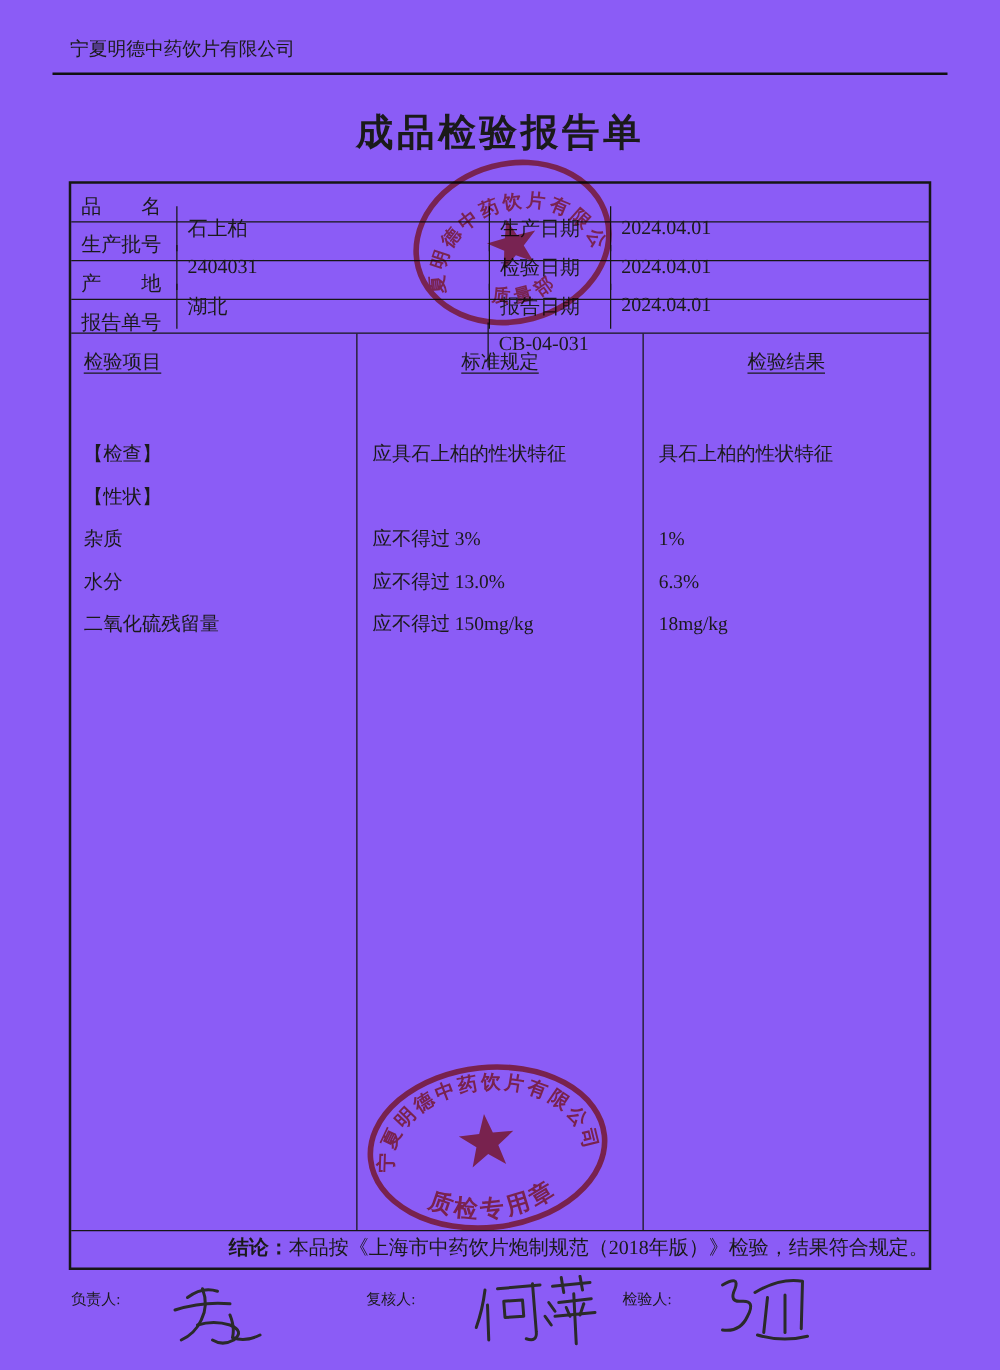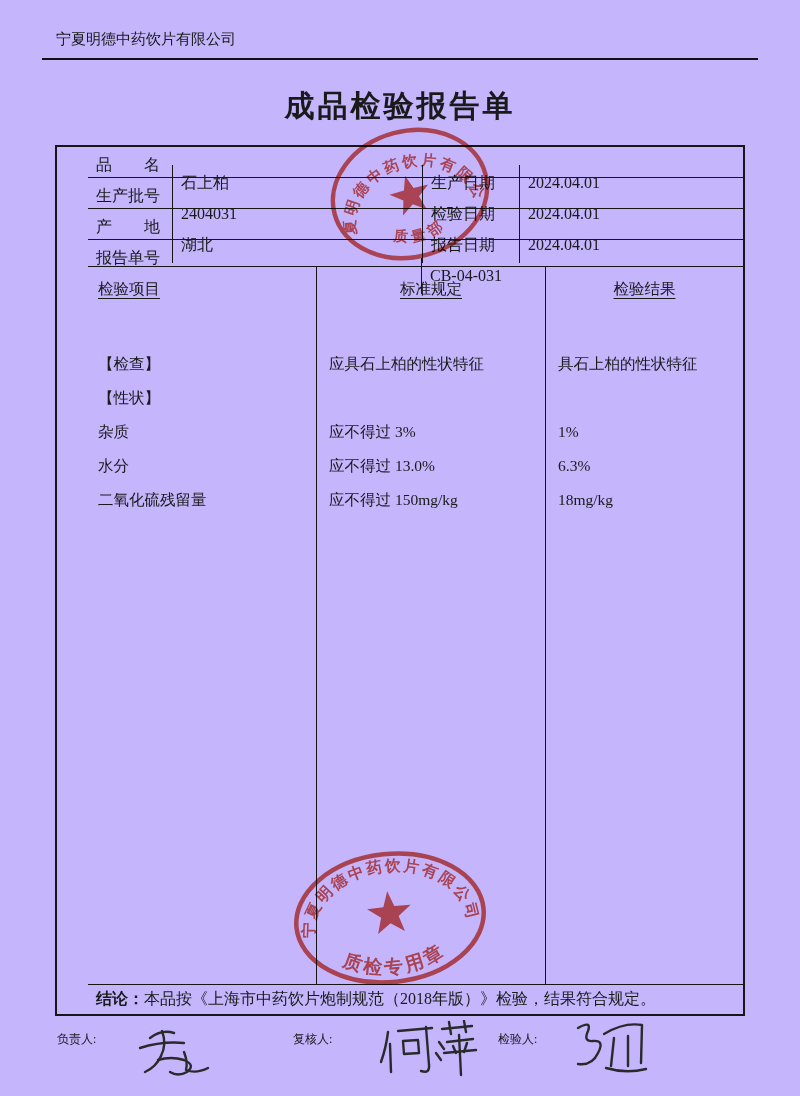--- a/index.html
+++ b/index.html
@@ -4,41 +4,41 @@
 <style>
   * { box-sizing: border-box; margin: 0; padding: 0; }
   html, body { width: 800px; height: 1096px; }
   body {
     font-family: "Liberation Serif", "DejaVu Serif", serif;
     background: #ffffff;
     color: #1a1a1a;
     position: relative;
     overflow: hidden;
   }
-  .page { position: absolute; inset: 0; background: #c4b5fd; }
+  .page { position: absolute; inset: 0; background: #8b5cf6; }
 
   
   .header {
     position: absolute; top: 30px; left: 42px; width: 716px;
     display: flex; justify-content: space-between; align-items: flex-end;
     padding: 0 14px 9px 14px;
     border-bottom: 2px solid #111;
     font-size: 15px;
   }
 
   
   .title {
     position: absolute; top: 86px; left: 0; width: 100%;
     text-align: center; font-size: 30px; font-weight: bold; letter-spacing: 3px;
   }
 
   
   .doc-table {
     position: absolute; top: 145px; left: 55px; width: 690px;
-    border: 2px solid #161616; font-size: 16px; padding-left: 31px;
+    border: 2px solid #161616; font-size: 16px;
   }
   .trow { display: grid; border-bottom: 1.5px solid #161616; align-items: center; }
   .trow.r-info { grid-template-columns: 84px 250px 97px 1fr; height: 31px; }
   .trow.r-no   { grid-template-columns: 333px 1fr; height: 27px; }
   .cell { padding: 0 8px; white-space: nowrap; overflow: hidden; }
   .cell.bl { border-left: 1.5px solid #161616; height: 100%; display: flex; align-items: center; margin-top: 36px; }
 
   .tall {
     display: grid; grid-template-columns: 228px 229px 1fr;
     height: 718px; border-bottom: 1.5px solid #161616;
@@ -48,21 +48,21 @@
   .col-head {
     height: 28px;
     text-decoration: underline; text-underline-offset: 4px;
   }
   .col-head.left { padding-left: 10px; text-align: left; }
   .col-head.center { text-align: center; }
   .spacer { height: 40px; }
   .spec-line { height: 34px; line-height: 34px; padding-left: 10px; white-space: nowrap; }
   .tcol:nth-child(2) .spec-line, .tcol:nth-child(3) .spec-line { padding-left: 12px; }
 
-  .conclusion { height: 29px; line-height: 27px; padding-left: 8px; font-size: 16px; white-space: nowrap; }
+  .conclusion { height: 29px; line-height: 27px; padding-left: 8px; font-size: 16px; white-space: nowrap; text-align: right; }
   .conclusion b { font-weight: bold; }
 
   
   .sig-label { position: absolute; font-size: 12px; }
   .sig-svg { position: absolute; }
   .sig-svg path { stroke: #2a2a2a; stroke-width: 2.4; fill: none; stroke-linecap: round; stroke-linejoin: round; }
 
   
   .stamp { position: absolute; mix-blend-mode: multiply; }
 </style>

